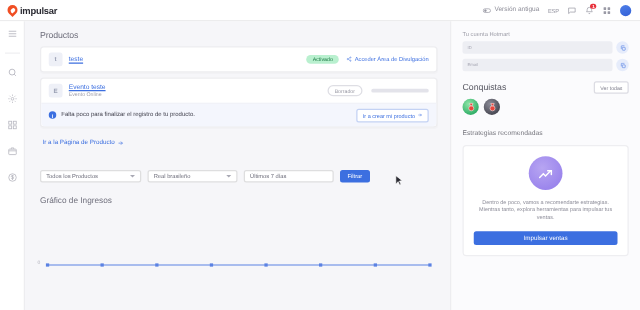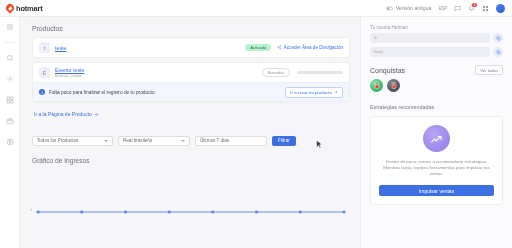--- a/index.html
+++ b/index.html
@@ -199,21 +199,21 @@
   .cursor { position: absolute; left: 316px; top: 140px; width: 7px; height: 9px; }
 </style>
 </head>
 <body>
 
 <div class="app">
 
   <div class="topbar">
     <div class="brand">
       <span class="brand-flame"></span>
-      <span class="brand-text">hotmart</span>
+      <span class="brand-text">impulsar</span>
     </div>
 
     <div class="top-right">
       <div class="ver-antigua">
         <span class="ticon">
           <svg viewBox="0 0 24 24" fill="none" stroke="currentColor" stroke-width="2">
             <rect x="2" y="7" width="20" height="10" rx="5"></rect>
               <circle cx="8" cy="12" r="2.4" fill="currentColor"></circle>
           </svg>
         </span>

